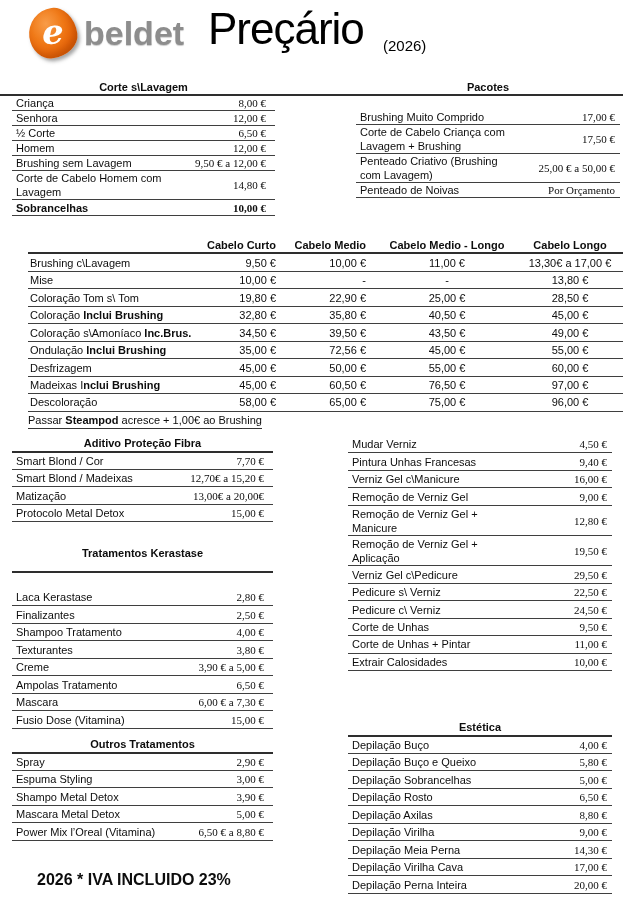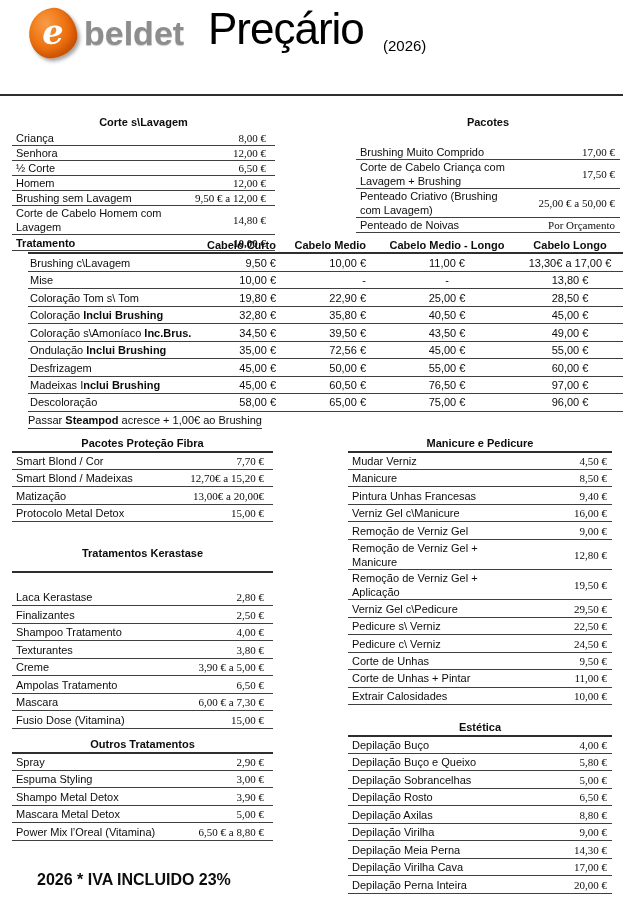--- a/index.html
+++ b/index.html
@@ -29,21 +29,21 @@
   }
   .page-title { position:absolute; left:208px; top:4px; font-size:44px; letter-spacing:-1px; color:#000; }
   .page-year  { position:absolute; left:383px; top:37px; font-size:15px; color:#000; }
 
   
   .sec { position:absolute; }
   .ttl {
     text-align:center; font-weight:bold; font-size:11px; line-height:14px;
     border-bottom:2.2px solid #2e2e2e; padding-bottom:0.5px;
   }
-  .ttl.no-b { border-bottom:none; padding-bottom:1.5px;margin-top:35px; }
+  .ttl.no-b { border-bottom:none; padding-bottom:1.5px; }
   .full-line { position:absolute; left:0; top:93.5px; width:623px; border-top:2.2px solid #2e2e2e; }
 
   .row {
     display:flex; align-items:center; justify-content:space-between;
     border-bottom:1.5px solid #3f3f3f; min-height:14.2px; line-height:14px;
   }
   .tall .row { min-height:15.3px; padding:0.6px 0;justify-content:space-between; }
   .row.b { font-weight:bold; }
   .lab { padding-left:4px; max-width:150px; }
   .val { padding-right:9px; white-space:nowrap; text-align:right;font-family:Liberation Serif, serif; }
@@ -114,21 +114,21 @@
         </div>
         <div class="row">
           <span class="lab">Brushing sem Lavagem</span>
           <span class="val">9,50 € a 12,00 €</span>
         </div>
         <div class="row">
           <span class="lab">Corte de Cabelo Homem com Lavagem</span>
           <span class="val">14,80 €</span>
         </div>
         <div class="row b">
-          <span class="lab">Tratamento</span>
+          <span class="lab">Sobrancelhas</span>
           <span class="val">10,00 €</span>
         </div>
       </div>
   </section>
 
   <section class="sec sec-pacotes rsec">
     <div class="ttl no-b">Pacotes</div>
     <div>
         <div class="spacer" style="height: 14px;"></div>
         <div class="row">
@@ -222,21 +222,21 @@
           <span class="cc cc3">75,00 €</span>
           <span class="cc cc4">96,00 €</span>
         </div>
       </div>
     <div class="cab-note">
       <span class="note-inner"><span>Passar </span><b>Steampod</b><span> acresce + 1,00€ ao Brushing</span></span>
     </div>
   </section>
 
   <section class="sec sec-aditivo tall">
-    <div class="ttl">Pacotes Proteção Fibra</div>
+    <div class="ttl">Aditivo Proteção Fibra</div>
     <div>
         <div class="row">
           <span class="lab">Smart Blond / Cor</span>
           <span class="val">7,70 €</span>
         </div>
         <div class="row">
           <span class="lab">Smart Blond / Madeixas</span>
           <span class="val">12,70€ a 15,20 €</span>
         </div>
         <div class="row">
@@ -244,31 +244,26 @@
           <span class="val">13,00€ a 20,00€</span>
         </div>
         <div class="row">
           <span class="lab">Protocolo Metal Detox</span>
           <span class="val">15,00 €</span>
         </div>
       </div>
   </section>
 
   <section class="sec sec-manicure tall rsec">
-    <div class="ttl">Manicure e Pedicure</div>
     <div>
         <div class="row">
           <span class="lab">Mudar Verniz</span>
           <span class="val">4,50 €</span>
         </div>
         <div class="row">
-          <span class="lab">Manicure</span>
-          <span class="val">8,50 €</span>
-        </div>
-        <div class="row">
           <span class="lab">Pintura Unhas Francesas</span>
           <span class="val">9,40 €</span>
         </div>
         <div class="row">
           <span class="lab">Verniz Gel c\Manicure</span>
           <span class="val">16,00 €</span>
         </div>
         <div class="row">
           <span class="lab">Remoção de Verniz Gel</span>
           <span class="val">9,00 €</span>

